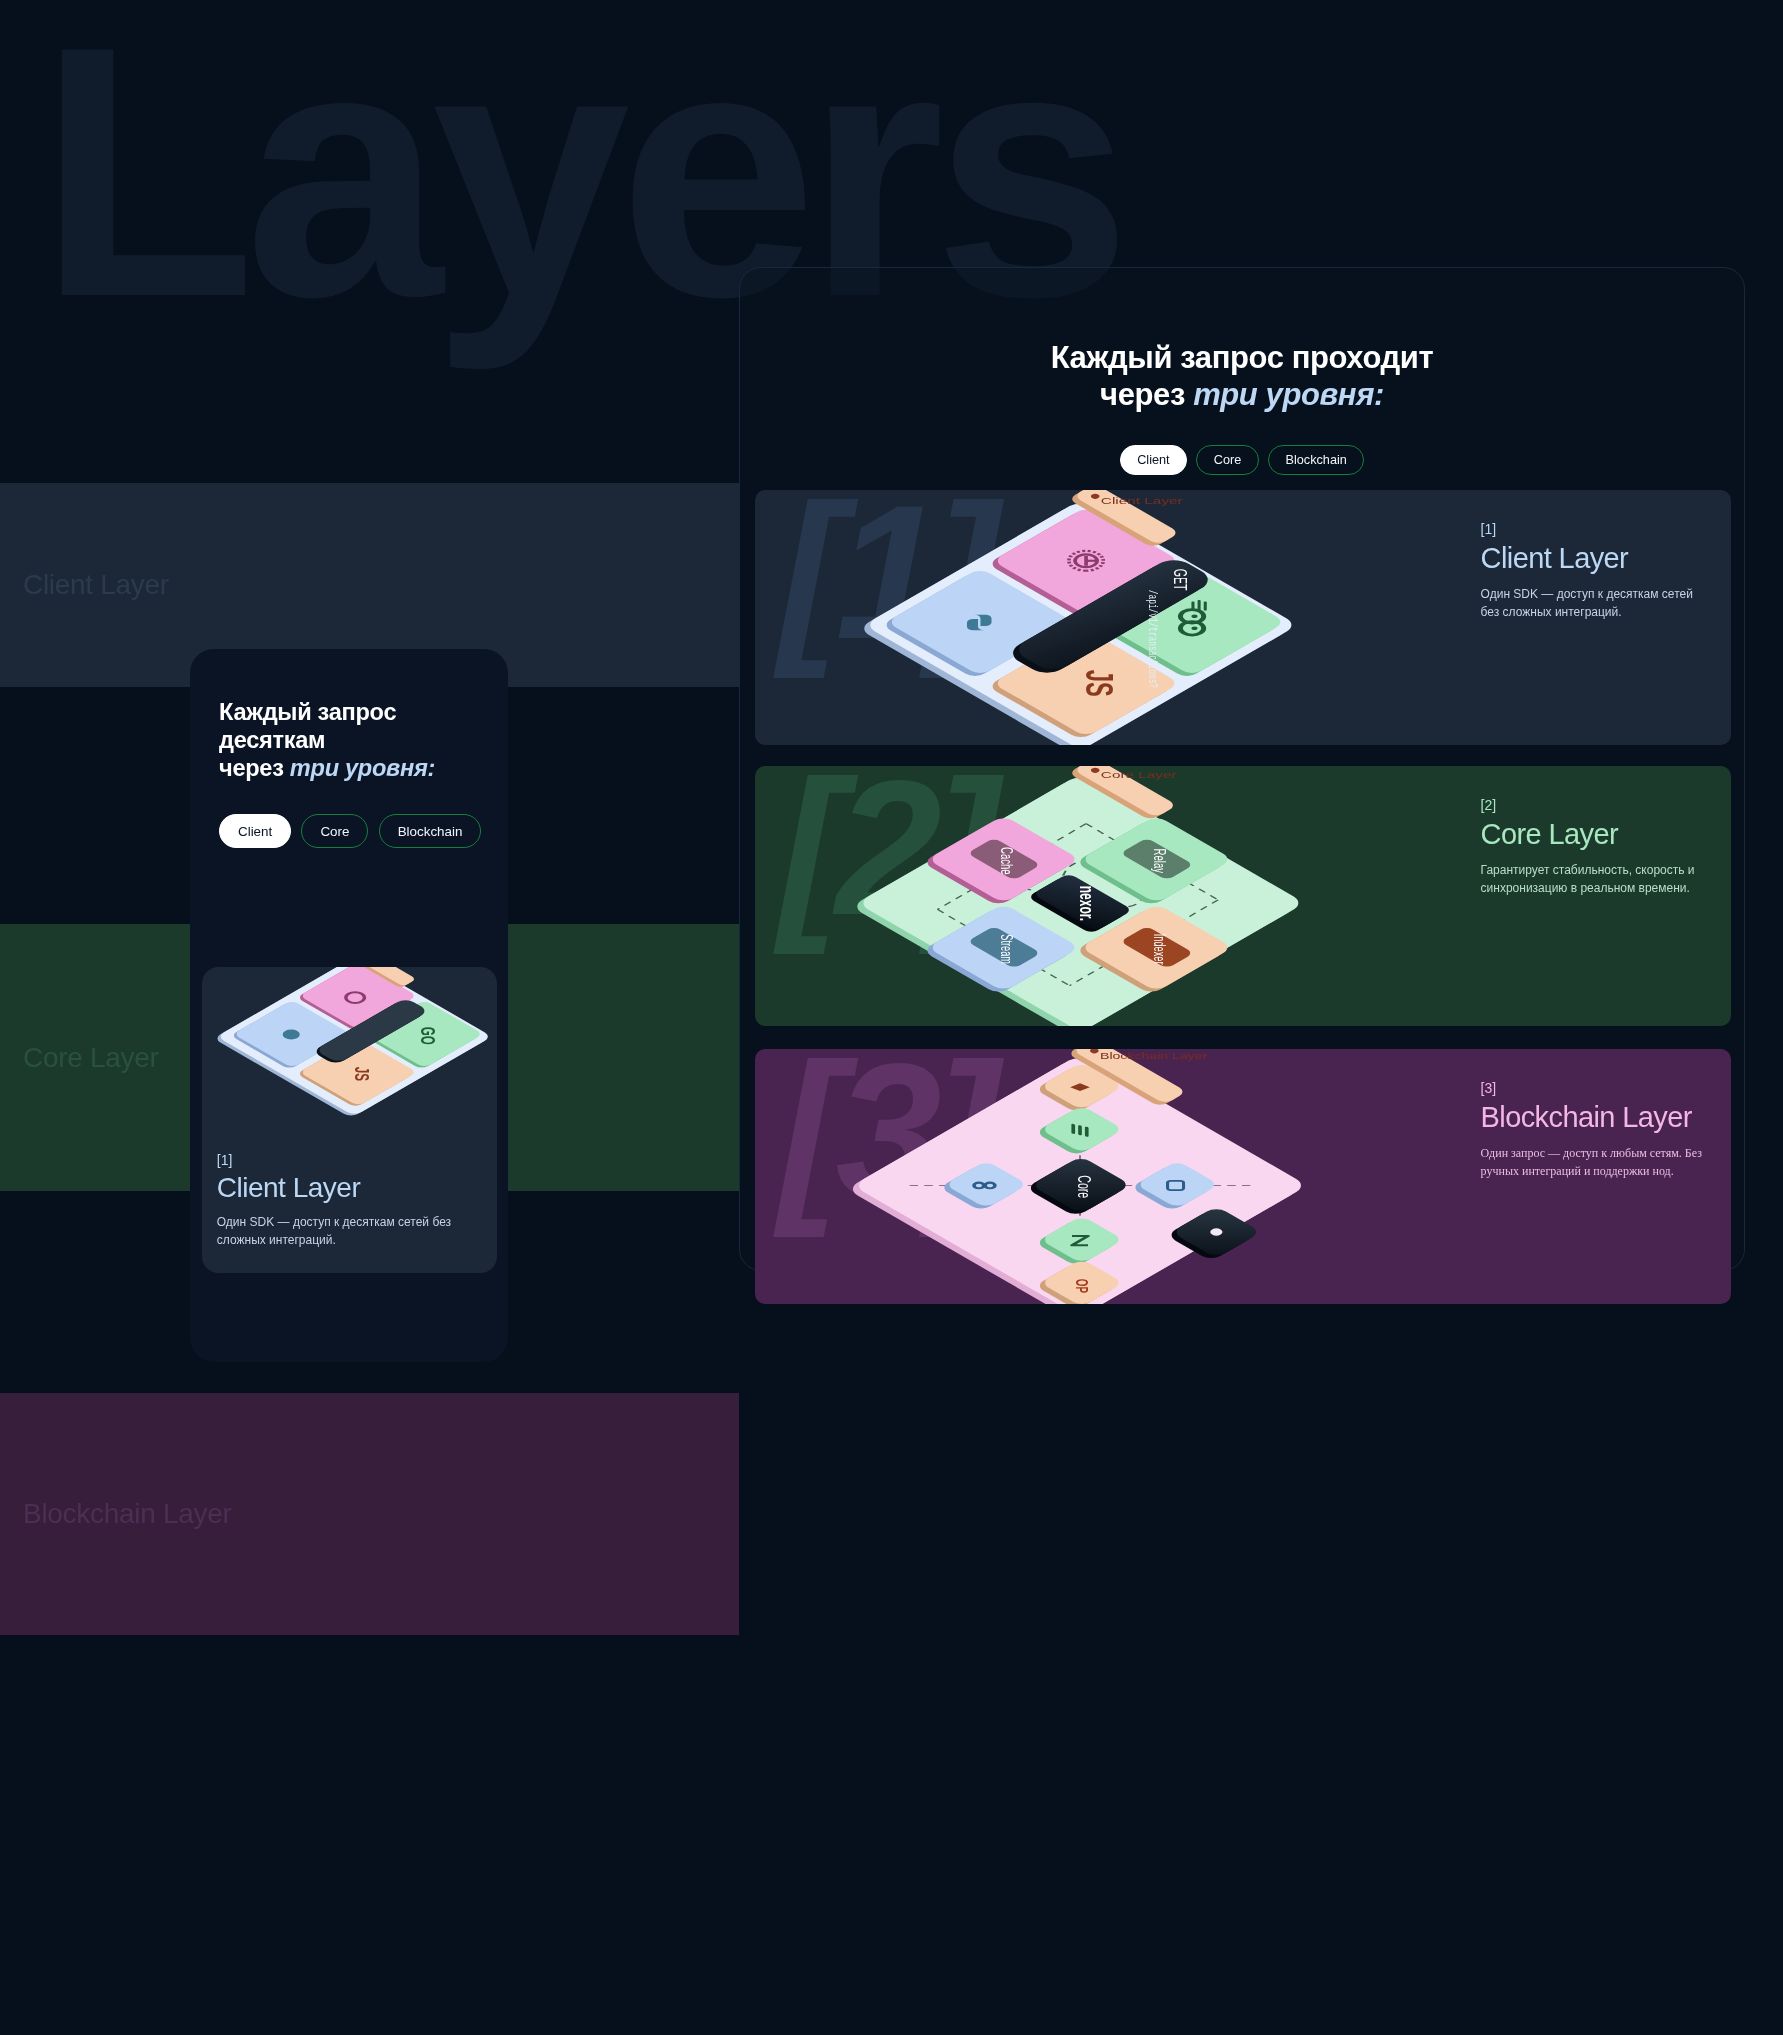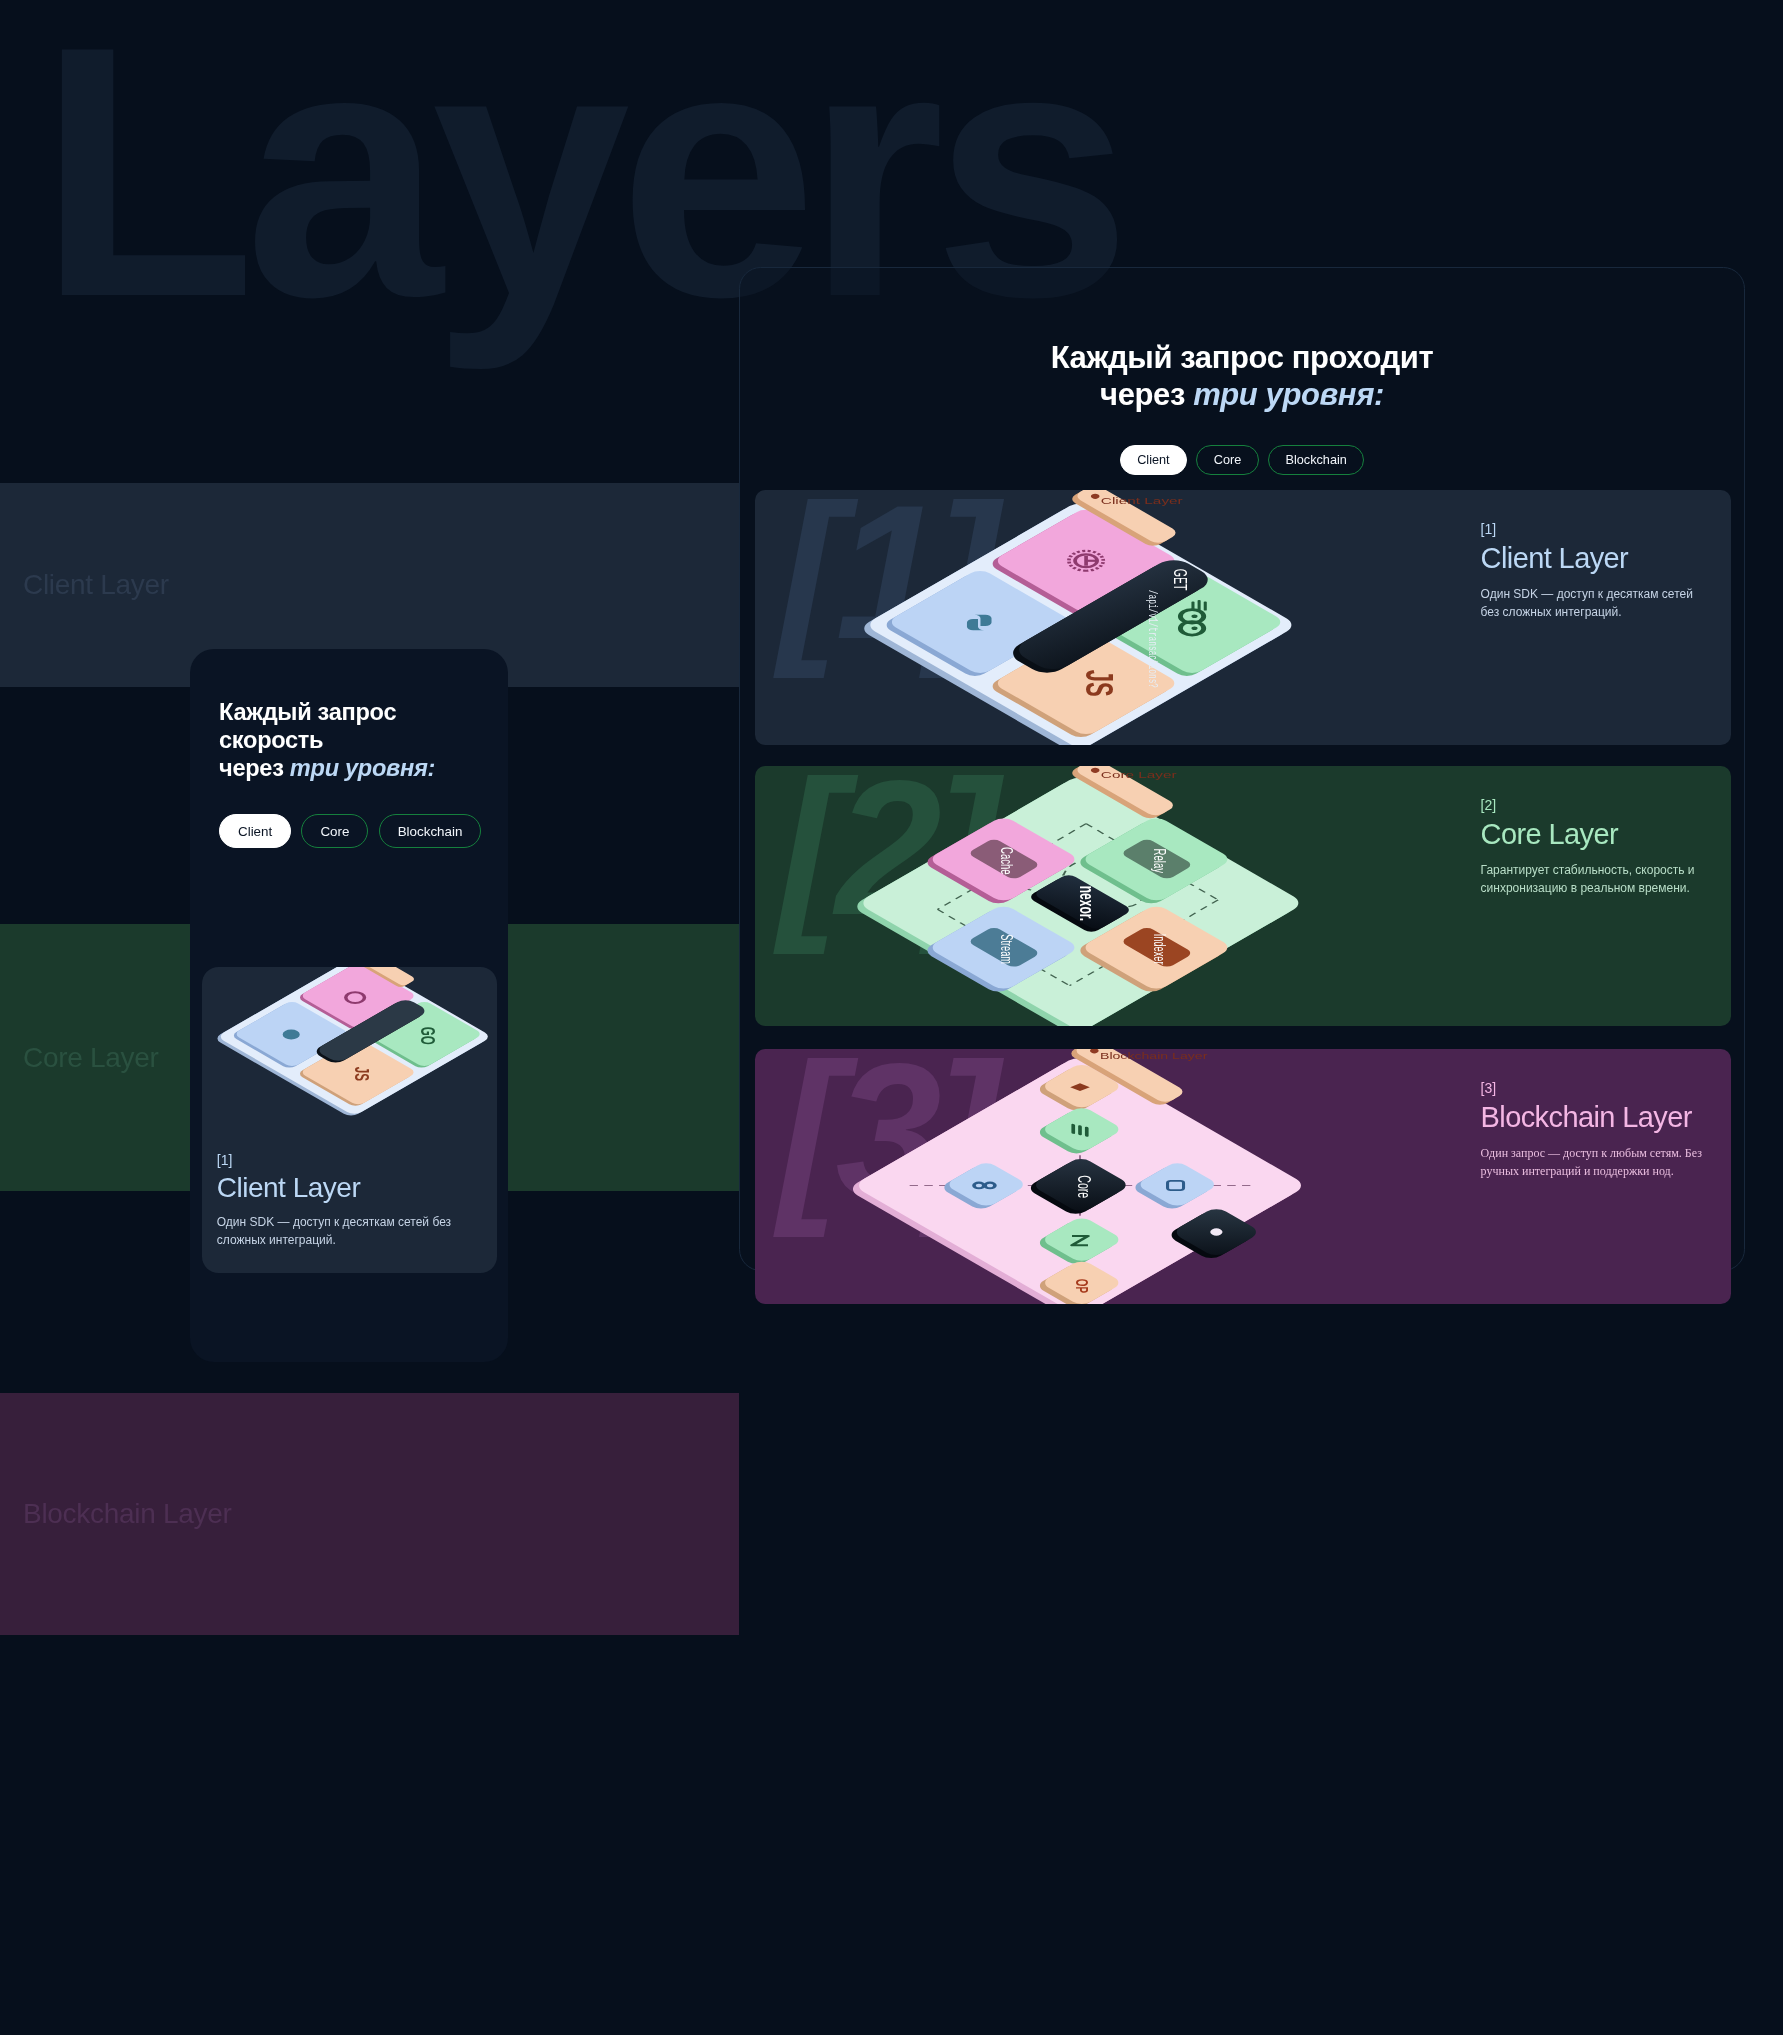--- a/index.html
+++ b/index.html
@@ -125,21 +125,21 @@
     <div class="stripe-label">Core Layer</div>
   </div>
   <div class="stripe" id="stripe-block">
     <div class="stripe-label">Blockchain Layer</div>
   </div>
 
   <div class="phone">
     <div class="phone-inner">
       <div class="phone-title">
         <span>Каждый запрос</span><br>
-        <span>скорость</span><br>
+        <span>десяткам</span><br>
         <span>через </span><span class="accent">три уровня:</span>
       </div>
       <div class="phone-tabs">
         <div class="tab active">Client</div>
         <div class="tab">Core</div>
         <div class="tab">Blockchain</div>
       </div>
     </div>
 
     <div class="phone-card">

